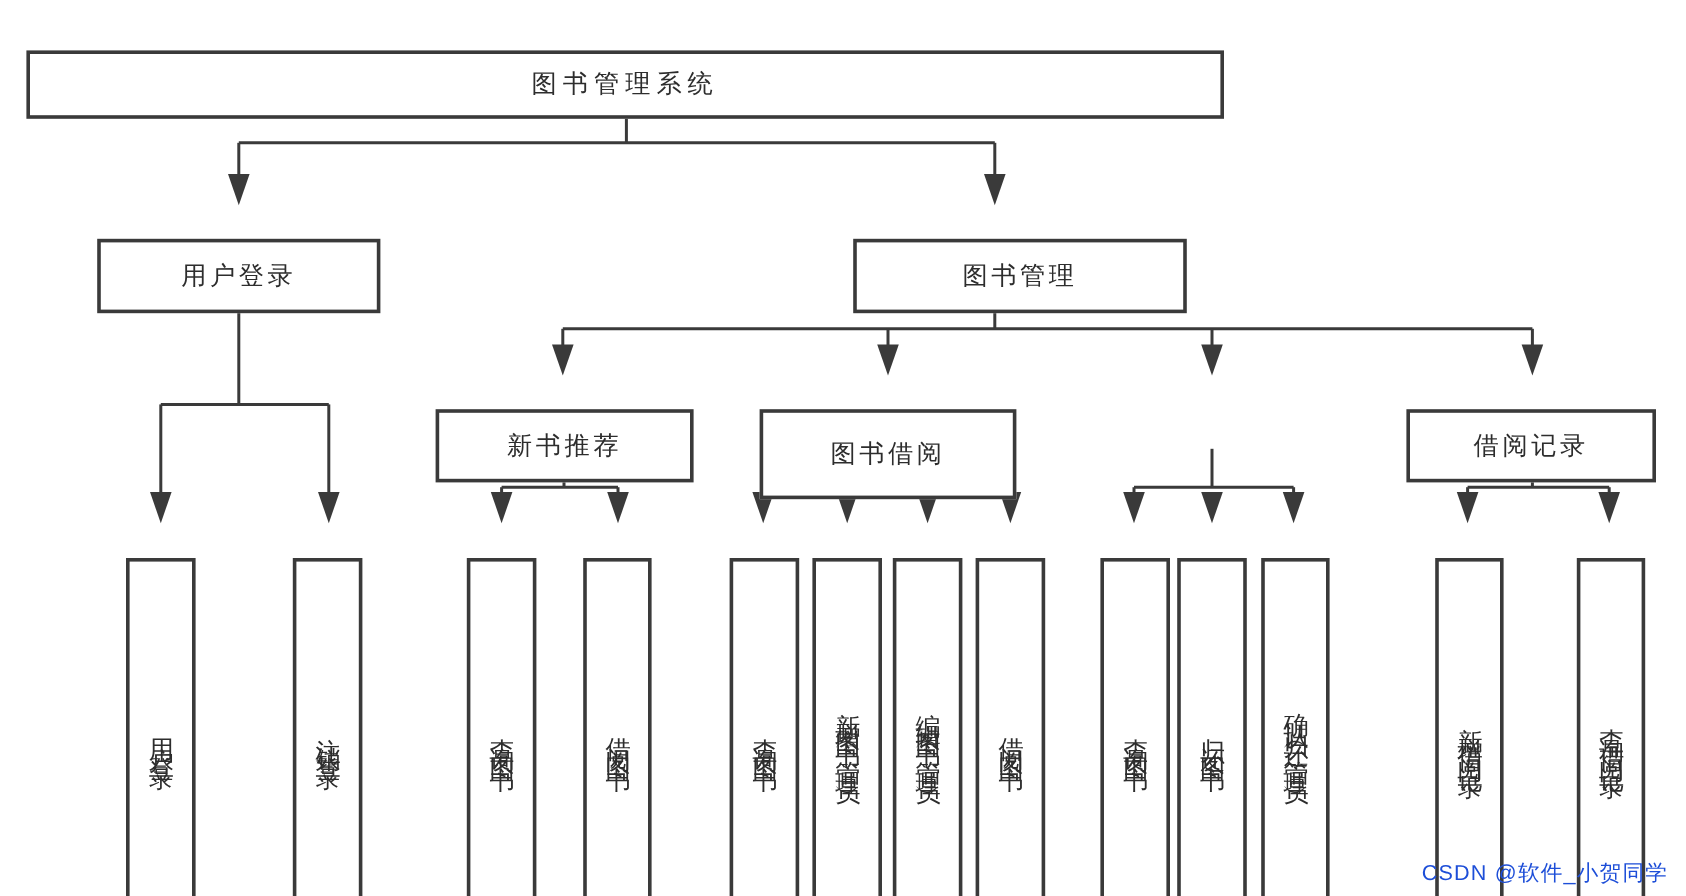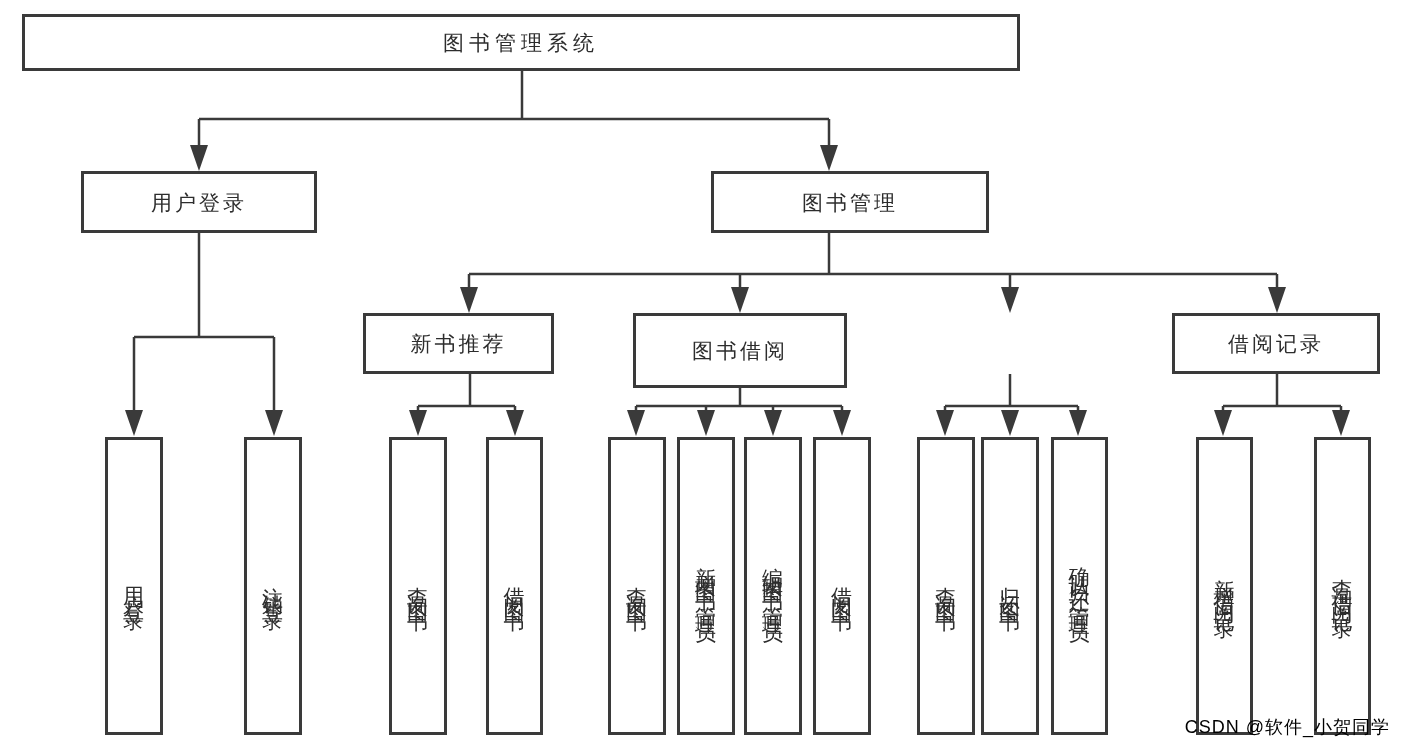--- a/index.html
+++ b/index.html
@@ -13,35 +13,36 @@
   }
   .connectors{position:absolute;left:0;top:0;width:1405px;height:747px;}
   .box{
     position:absolute;
     box-sizing:border-box;
     border:3px solid #3a3a3a;
     background:#ffffff;
     display:flex;align-items:center;justify-content:center;
     font-size:21px;
     line-height:1;
+    margin-top:28px;
   }
   .hbox{letter-spacing:3px;}
   .root{letter-spacing:5px;}
   .vbox span{
     writing-mode:vertical-rl;
     text-orientation:mixed;
     letter-spacing:8px;
     white-space:nowrap;
   }
   .watermark{
     position:absolute;
     right:15px;bottom:8px;
     font-size:18px;
     letter-spacing:1px;
-    color:#000000;
+    color:#1d4ed8;
   }
 </style>
 </head>
 <body>
 
 <div class="canvas">
 
   <svg class="connectors" viewBox="0 0 1405 747" xmlns="http://www.w3.org/2000/svg">
     <g stroke="#3a3a3a" stroke-width="2.5" fill="none">
 
@@ -105,21 +106,21 @@
       <path d="M1214 410 H1232 L1223 436 Z"></path>
       <path d="M1332 410 H1350 L1341 436 Z"></path>
     </g>
   </svg>
 
   <div class="box hbox root" style="left:22px;top:14px;width:998px;height:57px;">图书管理系统</div>
 
   <div class="box hbox" style="left:81px;top:171px;width:236px;height:62px;">用户登录</div>
   <div class="box hbox" style="left:711px;top:171px;width:278px;height:62px;">图书管理</div>
 
-  <div class="box hbox" style="left:363px;top:313px;width:191px;height:61px;">新书推荐</div>
+  <div class="box hbox" style="left:363px;top:313px;width:215px;height:61px;">新书推荐</div>
   <div class="box hbox" style="left:633px;top:313px;width:214px;height:75px;">图书借阅</div>
   <div class="box hbox" style="left:1172px;top:313px;width:208px;height:61px;">借阅记录</div>
 
   <div class="box vbox" style="left:105px;top:437px;width:58px;height:298px;">
     <span>用户登录</span>
   </div>
   <div class="box vbox" style="left:244px;top:437px;width:58px;height:298px;">
     <span>注销登录</span>
   </div>
 

